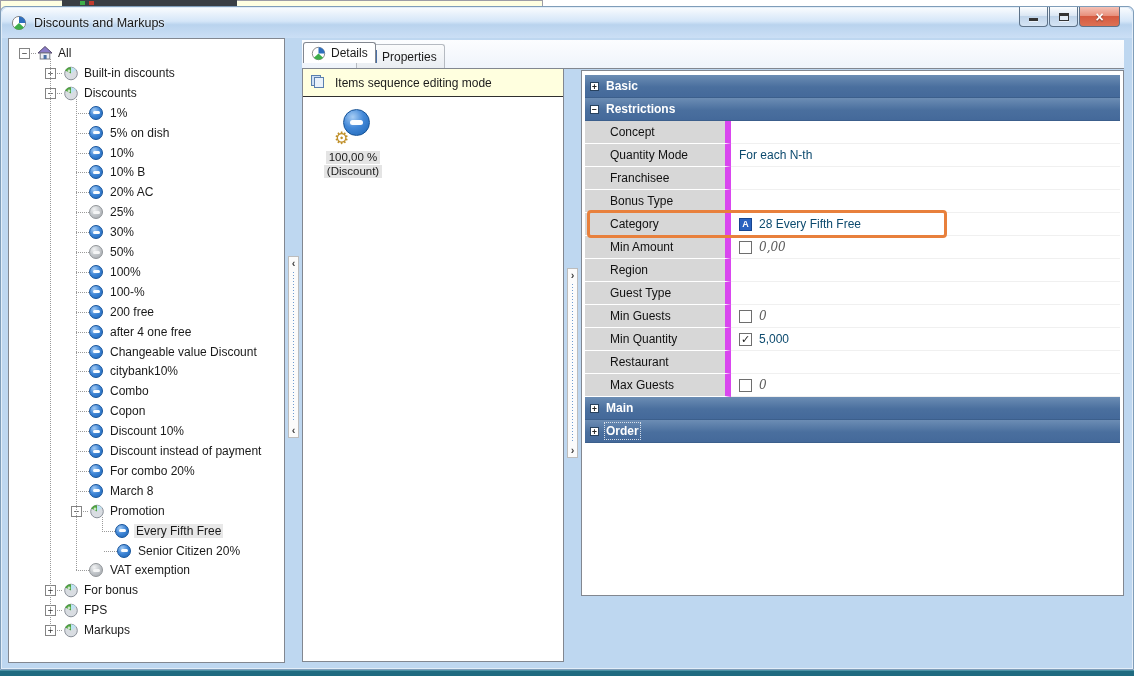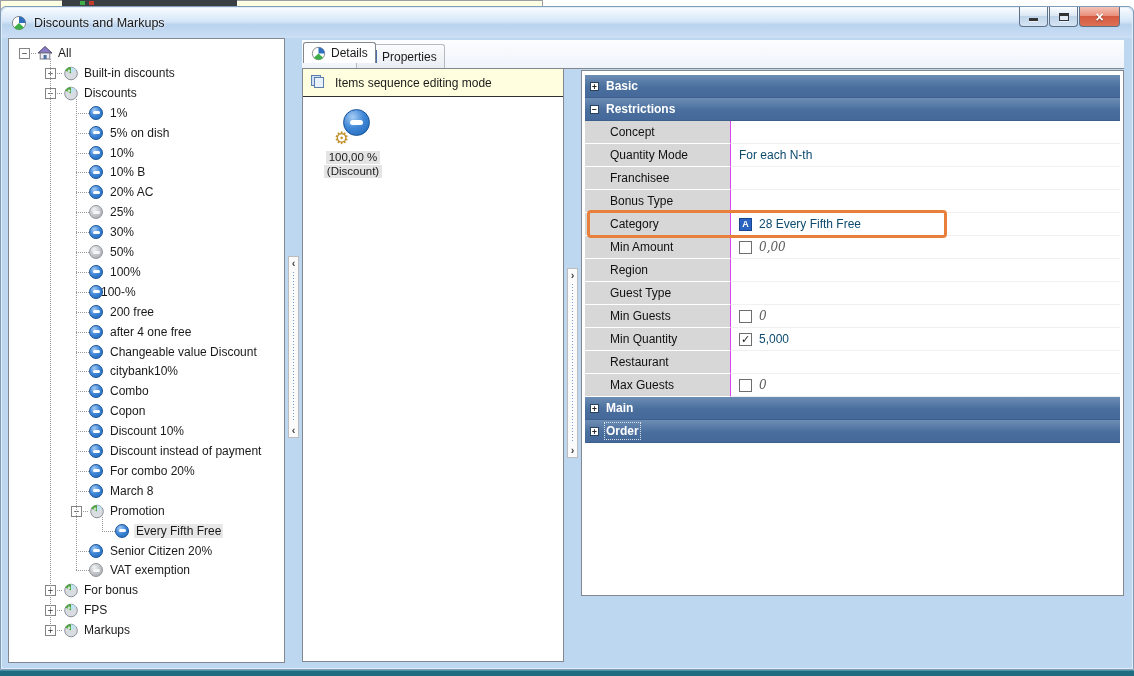--- a/index.html
+++ b/index.html
@@ -85,21 +85,21 @@
 
   
   .grid { position:absolute; left:3px; top:4px; right:3px; }
   .ph-header { height:23px; display:flex; align-items:center; gap:7px; padding-left:5px;
     background:linear-gradient(#6c8db4,#4a6f9e 55%,#44699a); color:#fff; font-weight:bold; border-bottom:1px solid #3c5f8c; }
   .ph-expand { width:9px; height:9px; background:#fff; border:1px solid #28425f; color:#222;
     font-size:8px; line-height:7px; text-align:center; font-family:"DejaVu Sans Mono",monospace; }
   .ph-header .hlabel { font-size:12px; }
   .ph-header .hlabel.focused { outline:1px dotted #d7dfe9; outline-offset:1px; }
   .ph-row { height:23px; display:flex; position:relative; }
-  .ph-label { width:146px; background:#d7d7d7; border-bottom:1px solid #fff; border-right:1px solid #d946ef;
+  .ph-label { width:146px; background:#d7d7d7; border-bottom:1px solid #fff; border-right:6px solid #d946ef;
     display:flex; align-items:center; padding-left:25px; color:#111; }
   .ph-value { flex:1; background:#fff; border-bottom:1px solid #f0f0f0; display:flex; align-items:center; padding-left:8px; gap:7px; }
   .cbx { width:13px; height:13px; background:#fff; border:1px solid #6e6e6e; font-size:11px; line-height:11px; text-align:center; color:#222; }
   .val-text { color:#0c4a6e; }
   .val-text.muted { font-style:italic; color:#5d5d5d; font-family:"DejaVu Serif",serif; }
   .cat-icon { width:13px; height:13px; background:#2a63c0; border:1px solid #17458f; color:#fff;
     font-size:9px; line-height:11px; font-weight:bold; text-align:center; }
   .hl-box { position:absolute; left:2px; top:-3px; width:360px; height:28px; border:3px solid #e8803c; border-radius:4px; pointer-events:none; z-index:5; }
 
   .desc-text { font-size:12px; color:#111; }
@@ -220,21 +220,21 @@
         <span class="t-label" style="left: 99px;">50%</span>
       </div>
       <div class="tree-row" style="top: 222.9px; text-align: right;">
         <span class="dot-h" style="top: 10px; left: 67px; width: 14px;"></span>
         <span class="disc" style="left: 80px;"></span>
         <span class="t-label" style="left: 99px;">100%</span>
       </div>
       <div class="tree-row" style="top: 242.8px;">
         <span class="dot-h" style="top: 10px; left: 67px; width: 14px;"></span>
         <span class="disc" style="left: 80px;"></span>
-        <span class="t-label" style="left: 90px;">100-%</span>
+        <span class="t-label" style="left: 99px;">100-%</span>
       </div>
       <div class="tree-row" style="top: 262.7px;">
         <span class="dot-h" style="top: 10px; left: 67px; width: 14px;"></span>
         <span class="disc" style="left: 80px;"></span>
         <span class="t-label" style="left: 99px;">200 free</span>
       </div>
       <div class="tree-row" style="top: 282.6px;">
         <span class="dot-h" style="top: 10px; left: 67px; width: 14px;"></span>
         <span class="disc" style="left: 80px;"></span>
         <span class="t-label" style="left: 99px;">after 4 one free</span>
@@ -288,21 +288,21 @@
             <path d="M8 8.5 L8 2.2 A6.3 6.3 0 0 1 13 5 Z" fill="#bfe3f2"></path>
             <circle cx="6" cy="6" r="1.4" fill="#ffffff" opacity="0.7"></circle>
           </svg></span>
         <span class="t-label" style="left: 99px;">Promotion</span>
       </div>
       <div class="tree-row" style="top: 481.6px;">
         <span class="dot-h" style="top: 10px; left: 93px; width: 14px;"></span>
         <span class="disc" style="left: 106px;"></span>
         <span class="t-label selected" style="left: 125px;">Every Fifth Free</span>
       </div>
-      <div class="tree-row" style="top: 501.5px;">
+      <div class="tree-row" style="top: 501.5px; margin-left: 28px;">
         <span class="dot-h" style="top: 10px; left: 67px; width: 14px;"></span>
         <span class="disc" style="left: 80px;"></span>
         <span class="t-label" style="left: 99px;">Senior Citizen 20%</span>
       </div>
       <div class="tree-row" style="top: 521.4px;">
         <span class="dot-h" style="top: 10px; left: 67px; width: 14px;"></span>
         <span class="disc off" style="left: 80px;"></span>
         <span class="t-label" style="left: 99px;">VAT exemption</span>
       </div>
       <div class="tree-row" style="top: 541.3px;">

